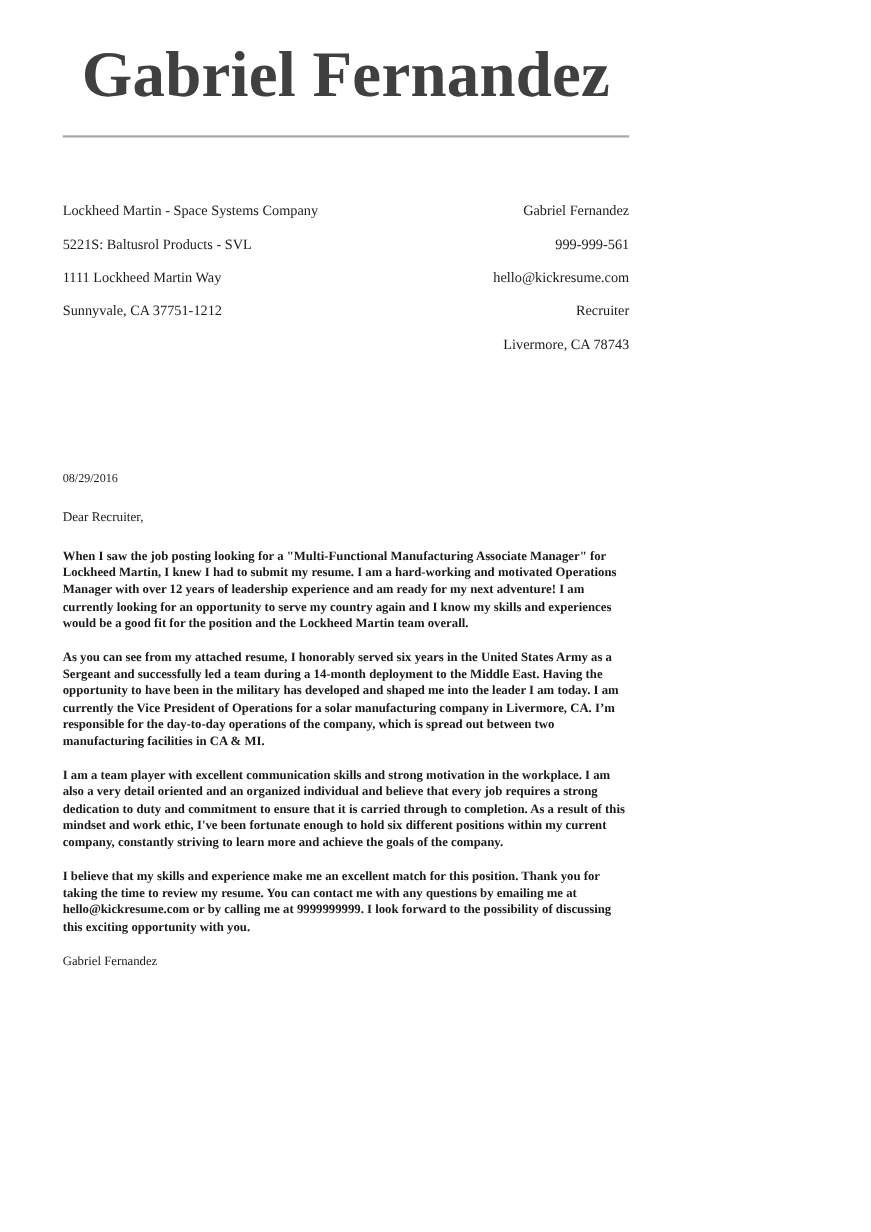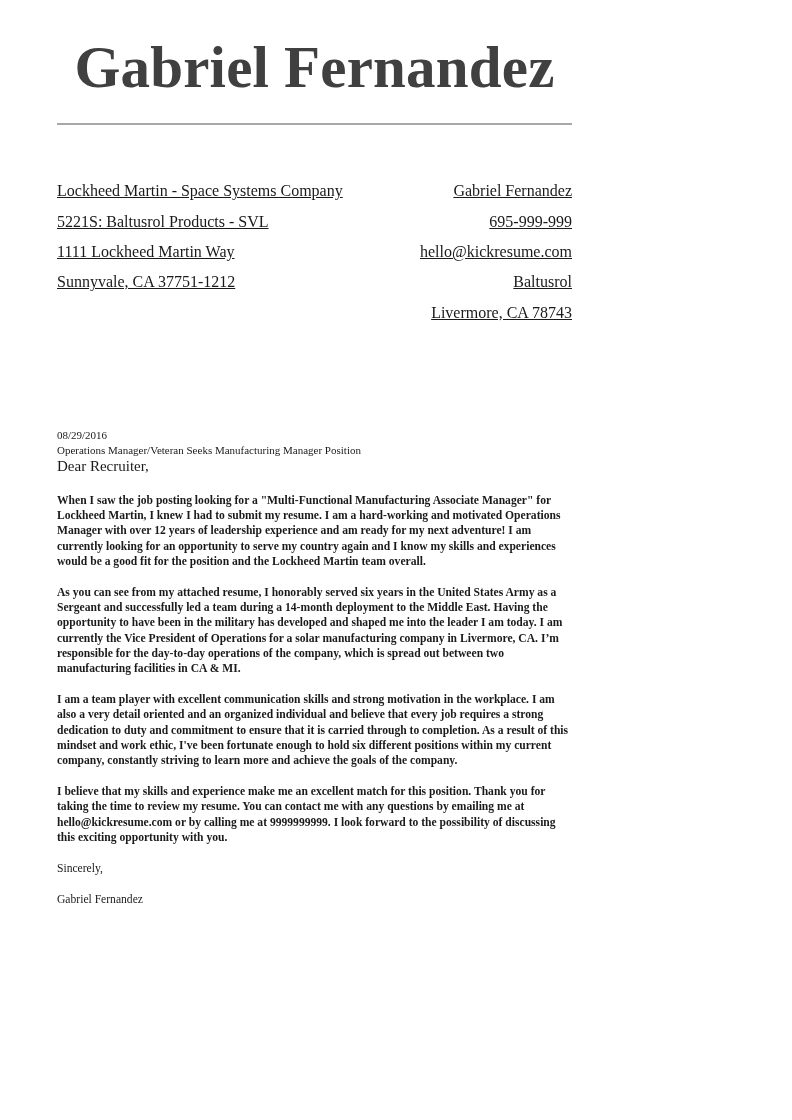--- a/index.html
+++ b/index.html
@@ -41,23 +41,22 @@
     background: #a8a8a8;
     width: 100%;
   }
 
   
   .address-row {
     display: flex;
     justify-content: space-between;
     align-items: flex-start;
     margin-top: 43px;
-    font-size: 16px;
+    font-size: 13px;
     line-height: 15.2px;
-    text-decoration: underline;
   }
   .address-block {
     white-space: pre-line;
   }
   .address-block.recipient {
     text-align: left;
   }
   .address-block.sender {
     text-align: right;
   }
@@ -70,21 +69,22 @@
     margin-top: 93px;
     font-size: 11px;
     line-height: 15.2px;
   }
   .meta-line {
     display: block;
   }
 
   
   .salutation {
-    font-size: 15px;
+    margin-top: 20px;
+    font-size: 12px;
     line-height: 15.2px;
   }
   .body-copy {
     margin-top: 19px;
     font-size: 11.6px;
     line-height: 15.3px;
     text-align: left;
     font-weight: bold;
   }
   .body-paragraph {
@@ -114,39 +114,37 @@
 
     <div class="address-block recipient">
       <span class="addr-line">Lockheed Martin - Space Systems Company</span>
       <span class="addr-line">5221S: Baltusrol Products - SVL</span>
       <span class="addr-line">1111 Lockheed Martin Way</span>
       <span class="addr-line">Sunnyvale, CA 37751-1212</span>
     </div>
 
     <div class="address-block sender">
       <span class="addr-line">Gabriel Fernandez</span>
-      <span class="addr-line">695-999-999</span>
+      <span class="addr-line">999-999-561</span>
       <span class="addr-line">hello@kickresume.com</span>
-      <span class="addr-line">Baltusrol</span>
+      <span class="addr-line">Recruiter</span>
       <span class="addr-line">Livermore, CA 78743</span>
     </div>
 
   </div>
 
   <div class="meta-block">
     <span class="meta-line">08/29/2016</span>
-    <span class="meta-line">Operations Manager/Veteran Seeks Manufacturing Manager Position</span>
   </div>
 
   <div class="salutation">Dear Recruiter,</div>
 
   <div class="body-copy">
     <p class="body-paragraph">When I saw the job posting looking for a "Multi-Functional Manufacturing Associate Manager" for Lockheed Martin, I knew I had to submit my resume. I am a hard-working and motivated Operations Manager with over 12 years of leadership experience and am ready for my next adventure! I am currently looking for an opportunity to serve my country again and I know my skills and experiences would be a good fit for the position and the Lockheed Martin team overall.</p>
     <p class="body-paragraph">As you can see from my attached resume, I honorably served six years in the United States Army as a Sergeant and successfully led a team during a 14-month deployment to the Middle East. Having the opportunity to have been in the military has developed and shaped me into the leader I am today. I am currently the Vice President of Operations for a solar manufacturing company in Livermore, CA. I’m responsible for the day-to-day operations of the company, which is spread out between two manufacturing facilities in CA &amp; MI.</p>
     <p class="body-paragraph">I am a team player with excellent communication skills and strong motivation in the workplace. I am also a very detail oriented and an organized individual and believe that every job requires a strong dedication to duty and commitment to ensure that it is carried through to completion. As a result of this mindset and work ethic, I've been fortunate enough to hold six different positions within my current company, constantly striving to learn more and achieve the goals of the company.</p>
     <p class="body-paragraph">I believe that my skills and experience make me an excellent match for this position. Thank you for taking the time to review my resume. You can contact me with any questions by emailing me at hello@kickresume.com or by calling me at 9999999999. I look forward to the possibility of discussing this exciting opportunity with you.</p>
   </div>
 
-  <div class="closing">Sincerely,</div>
 
   <div class="signature">Gabriel Fernandez</div>
 
 </div>
 
 </body></html>

